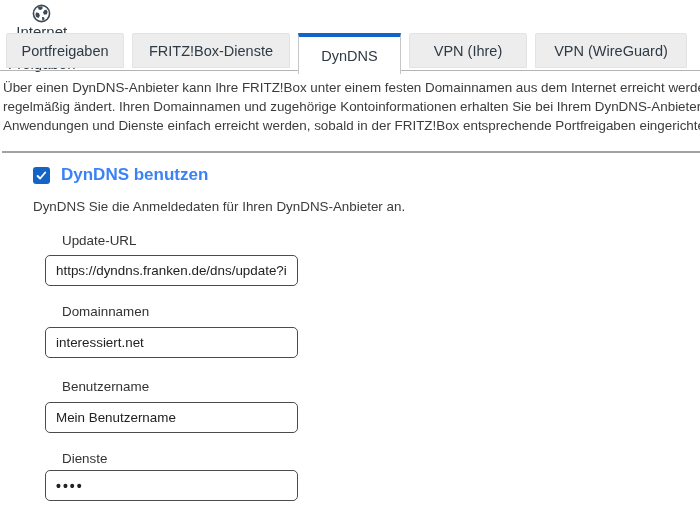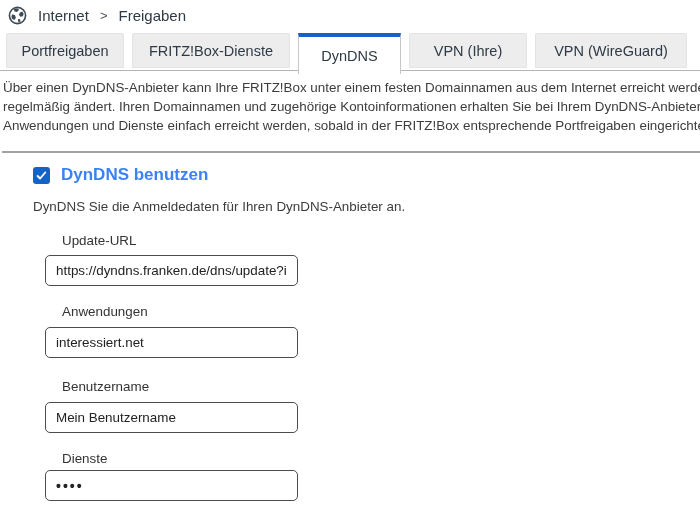--- a/index.html
+++ b/index.html
@@ -5,21 +5,21 @@
   html,body { margin:0; padding:0; background:#fff; }
   #app {
     position:relative; width:700px; height:520px; background:#fff;
     overflow:hidden;
     font-family:"Liberation Sans","DejaVu Sans",sans-serif;
     color:#333;
   }
 
   
   .breadcrumb { position:absolute; top:4px; left:8px; height:22px;
-    display:flex; align-items:center; gap:11px; font-size:15px; color:#2e3a45; }
+    display:flex; align-items:center; font-size:15px; color:#2e3a45;flex-direction:column; }
   .breadcrumb .sep { font-size:13px; color:#4a5560; }
   .crumb { cursor:pointer; }
 
   
   .tabbar { position:absolute; top:33px; left:0; width:700px; height:42px; }
   .tabline { position:absolute; top:37px; left:0; width:700px;
     border-top:1px solid #b4b4b4; z-index:1; }
   .tabs { position:absolute; top:0; left:6px; display:flex; gap:8px; z-index:2; }
   .tab { box-sizing:border-box; height:35px; background:#ededed;
     border:1px solid #e3e3e3; border-radius:2px 2px 0 0;
@@ -109,21 +109,21 @@
       </svg>
     </span>
     <span class="checkbox-label">DynDNS benutzen</span>
   </div>
 
   <div class="instruction">DynDNS Sie die Anmeldedaten für Ihren DynDNS-Anbieter an.</div>
 
   <label class="field-label lab-0">Update-URL</label>
   <input class="field-input inp-0" type="text" value="https://dyndns.franken.de/dns/update?i" style="">
 
-  <label class="field-label lab-1">Anwendungen</label>
+  <label class="field-label lab-1">Domainnamen</label>
   <input class="field-input inp-1" type="text" value="interessiert.net" style="">
 
   <label class="field-label lab-2">Benutzername</label>
   <input class="field-input inp-2" type="text" value="Mein Benutzername" style="">
 
   <label class="field-label lab-3">Dienste</label>
   <input class="field-input inp-3" type="text" value="••••" style="">
 
 </div>
 

